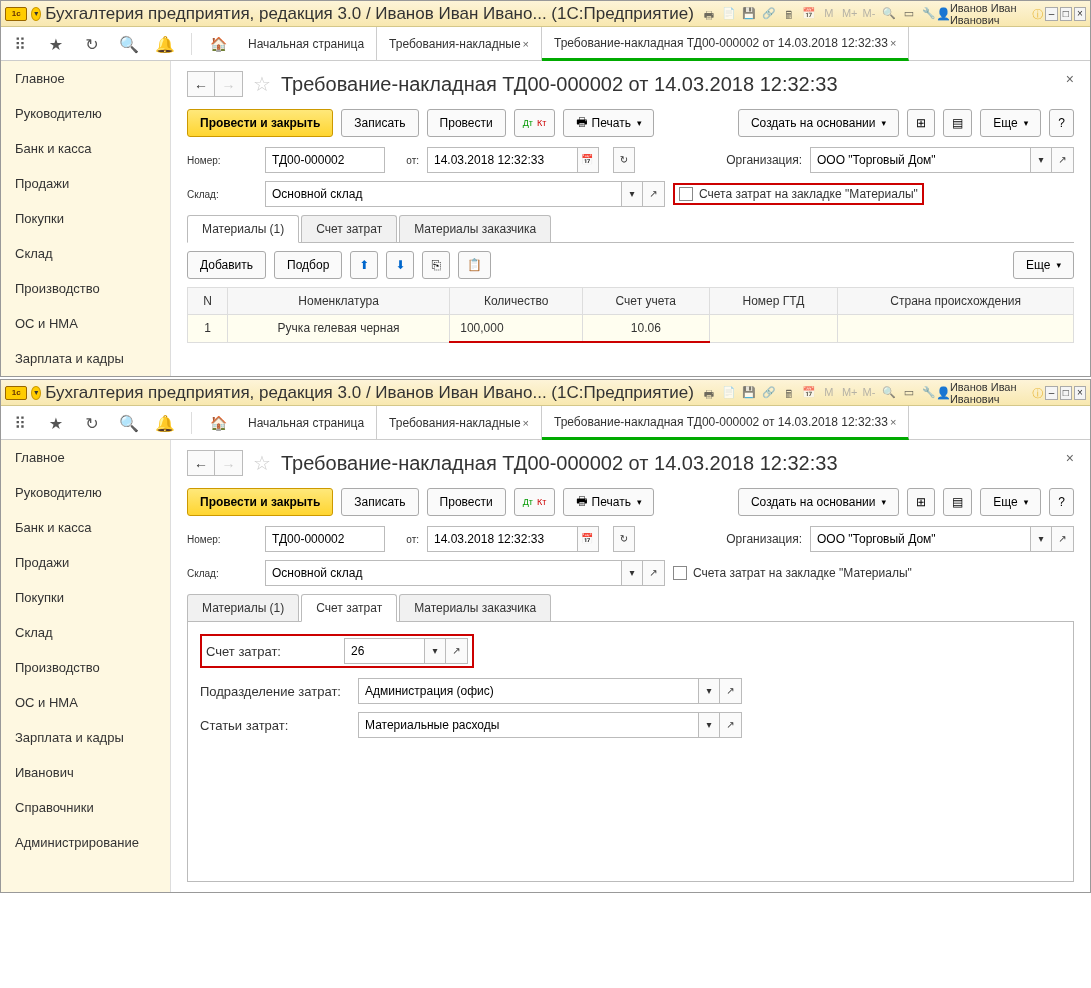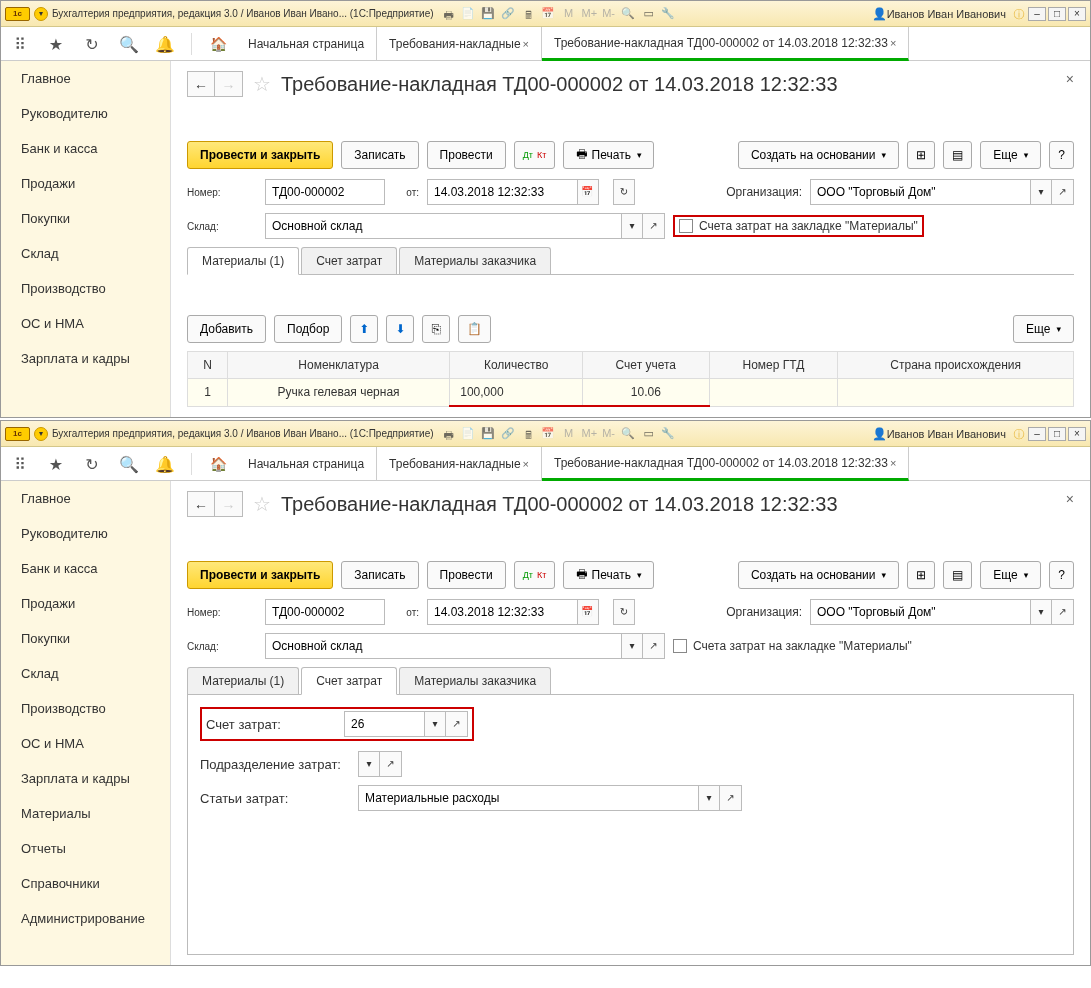--- a/index.html
+++ b/index.html
@@ -1,23 +1,23 @@
 <!DOCTYPE html>
 <html><head>
 <meta charset="utf-8">
 <style>
 * { box-sizing: border-box; margin: 0; padding: 0; }
 body { font-family: Arial, sans-serif; font-size: 12px; background: #fff; color: #333; }
 
 
 .window { border: 1px solid #999; margin-bottom: 2px; }
 .title-bar { background: linear-gradient(#fdf4d8, #f8e8b0); height: 26px; display: flex; align-items: center; padding: 0 4px; border-bottom: 1px solid #d4c78a; }
-.title-bar .logo { width: 25px; height: 14px; background: #ffcc00; border: 1px solid #996600; border-radius: 2px; display: inline-flex; align-items: center; justify-content: center; font-size: 8px; color: #663300; font-weight: bold; }
+.title-bar .logo { width: 34px; height: 14px; background: #ffcc00; border: 1px solid #996600; border-radius: 2px; display: inline-flex; align-items: center; justify-content: center; font-size: 8px; color: #663300; font-weight: bold; }
 .title-bar .dd { width: 14px; height: 14px; background: #ffcc00; border: 1px solid #cc9900; border-radius: 50%; margin: 0 4px; font-size: 8px; text-align: center; line-height: 12px; }
-.title-bar .ttext { font-size: 10px; color: #333; flex-shrink: 0; }
+.title-bar .ttext { font-size: 17px; color: #333; flex-shrink: 0; }
 .title-bar .tool-icons { display: flex; gap: 6px; margin-left: 8px; align-items: center; }
 .title-bar .ico { width: 14px; height: 14px; opacity: 0.7; font-size: 11px; text-align: center; }
 .title-bar .gray { color: #999; }
 .title-bar .spacer { flex: 1; }
 .title-bar .user-ic { width: 14px; height: 14px; font-size: 12px; }
 .title-bar .uname { font-size: 11px; margin-right: 6px; }
 .title-bar .wbtn { width: 18px; height: 14px; border: 1px solid #aaa; background: #f5f5f5; margin-left: 2px; font-size: 10px; text-align: center; line-height: 12px; }
 
 
 .icon-bar { height: 34px; border-bottom: 1px solid #ccc; display: flex; align-items: center; padding: 0 10px; gap: 18px; }
@@ -27,34 +27,34 @@
 
 .tabs-row { display: flex; align-items: center; height: 34px; border-bottom: 1px solid #ccc; }
 .tabs-row .home-ico { width: 20px; font-size: 14px; margin: 0 6px 0 0; }
 .tab { padding: 0 12px; height: 34px; display: flex; align-items: center; border-right: 1px solid #ccc; font-size: 12px; white-space: nowrap; }
 .tab .tx { margin-left: 2px; font-size: 11px; color: #666; cursor: pointer; }
 .tab.active { border-bottom: 3px solid #0a0; margin-bottom: -1px; }
 
 
 .main-wrap { display: flex; }
 .sidebar { width: 170px; background: #fef8e1; border-right: 1px solid #ddd; }
-.sidebar .sitem { padding: 10px 20px; font-size: 13px; color: #333; cursor: pointer; }
+.sidebar .sitem { padding: 10px 14px; font-size: 13px; color: #333; cursor: pointer; }
 .content { flex: 1; padding: 10px 16px; background: #fff; position: relative; }
 
 
 .pg-title-row { display: flex; align-items: center; margin-bottom: 12px; }
 .nav-btn { width: 28px; height: 26px; border: 1px solid #bbb; background: #fafafa; font-size: 14px; text-align: center; line-height: 24px; }
 .nav-btn + .nav-btn { border-left: none; }
 .star { font-size: 20px; color: #ccc; margin: 0 10px; }
 .pg-title { font-size: 20px; color: #333; }
 .close-x { position: absolute; right: 16px; top: 10px; font-size: 14px; color: #666; cursor: pointer; }
 
 
 .action-row { display: flex; gap: 8px; align-items: center; margin-bottom: 10px; }
-.btn { height: 28px; padding: 0 12px; border: 1px solid #aaa; background: #fafafa; border-radius: 3px; font-size: 12px; display: inline-flex; align-items: center; gap: 4px; cursor: pointer; margin-top: 32px; }
+.btn { height: 28px; padding: 0 12px; border: 1px solid #aaa; background: #fafafa; border-radius: 3px; font-size: 12px; display: inline-flex; align-items: center; gap: 4px; cursor: pointer; }
 .btn.yellow { background: linear-gradient(#ffe87a, #ffd530); border-color: #cc9900; font-weight: bold; }
 .btn.icon-only { padding: 0 8px; }
 .btn .caret { font-size: 9px; margin-left: 2px; }
 
 
 .frm-row { display: flex; align-items: center; margin-bottom: 8px; gap: 8px; }
 .frm-row .lbl { width: 70px; font-size: 10px; }
 .frm-row .lbl-wide { width: 150px; font-size: 13px; }
 .input { height: 26px; border: 1px solid #bbb; padding: 0 6px; font-size: 12px; background: #fff; }
 .input-group { display: flex; justify-content: flex-end; }
@@ -321,22 +321,21 @@
     <div class="sidebar">
       <div class="sitem">Главное</div>
       <div class="sitem">Руководителю</div>
       <div class="sitem">Банк и касса</div>
       <div class="sitem">Продажи</div>
       <div class="sitem">Покупки</div>
       <div class="sitem">Склад</div>
       <div class="sitem">Производство</div>
       <div class="sitem">ОС и НМА</div>
       <div class="sitem">Зарплата и кадры</div>
-      <div class="sitem">Материалы</div>
-      <div class="sitem">Отчеты</div>
+      <div class="sitem">Иванович</div>
       <div class="sitem">Справочники</div>
       <div class="sitem">Администрирование</div>
     </div>
 
     <div class="content">
       <span class="close-x">×</span>
       <div class="pg-title-row">
         <span class="nav-btn">←</span>
         <span class="nav-btn" style="color:#ccc;">→</span>
         <span class="star">☆</span>
@@ -412,20 +411,21 @@
           <span class="lbl-wide" style="width:130px;">Счет затрат:</span>
           <div class="input-group">
             <input class="input" style="width: 80px;" value="26">
             <span class="ig-btn">▾</span>
             <span class="ig-btn">↗</span>
           </div>
         </div>
         <div class="frm-row">
           <span class="lbl-wide">Подразделение затрат:</span>
           <div class="input-group">
+            <input class="input" style="width: 340px;" value="Администрация (офис)">
             <span class="ig-btn">▾</span>
             <span class="ig-btn">↗</span>
           </div>
         </div>
         <div class="frm-row">
           <span class="lbl-wide">Статьи затрат:</span>
           <div class="input-group">
             <input class="input" style="width: 340px;" value="Материальные расходы">
             <span class="ig-btn">▾</span>
             <span class="ig-btn">↗</span>

